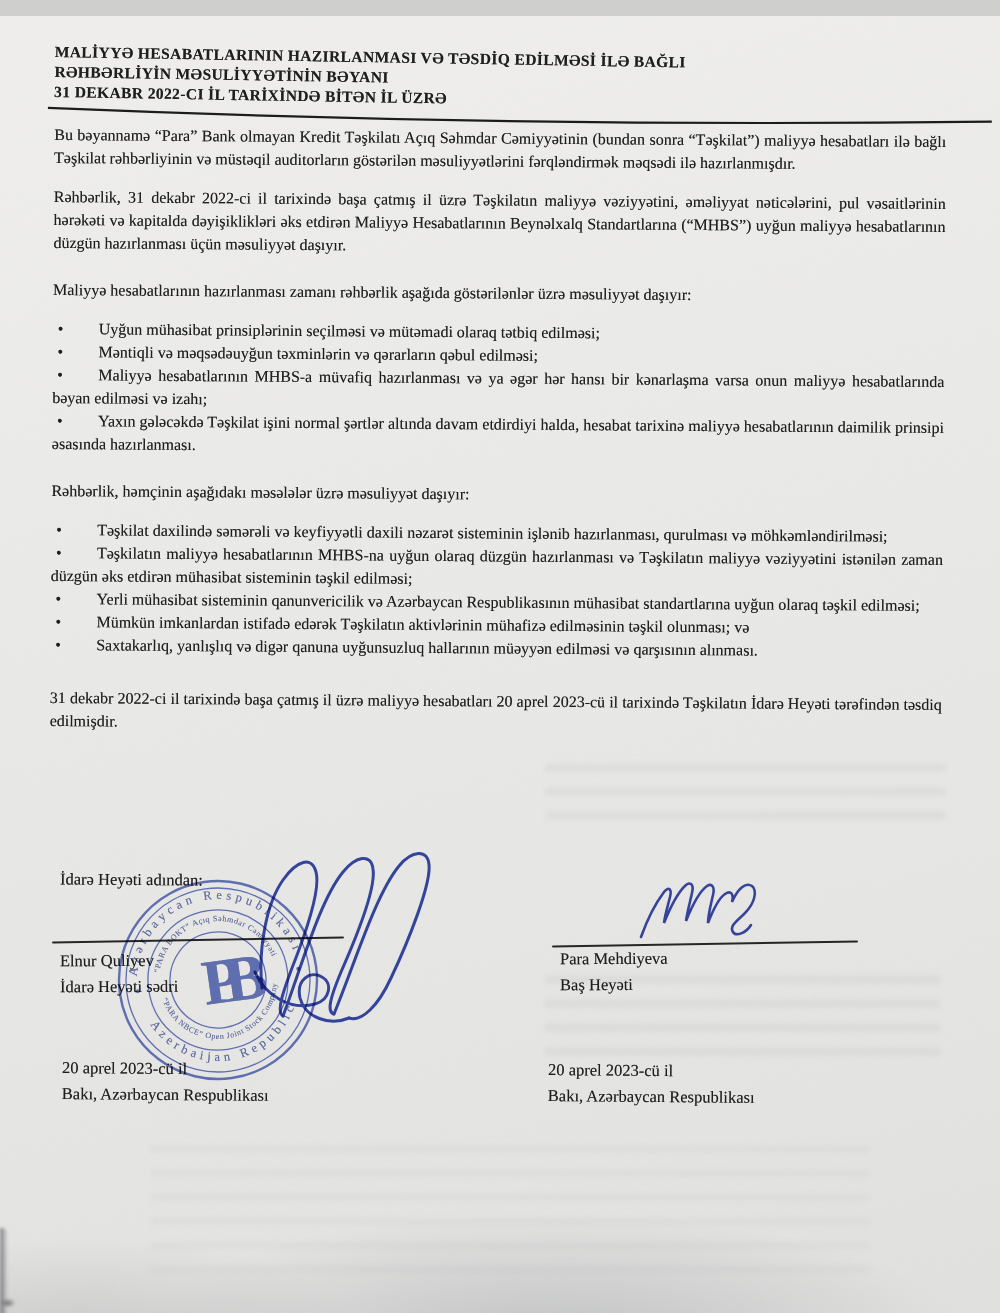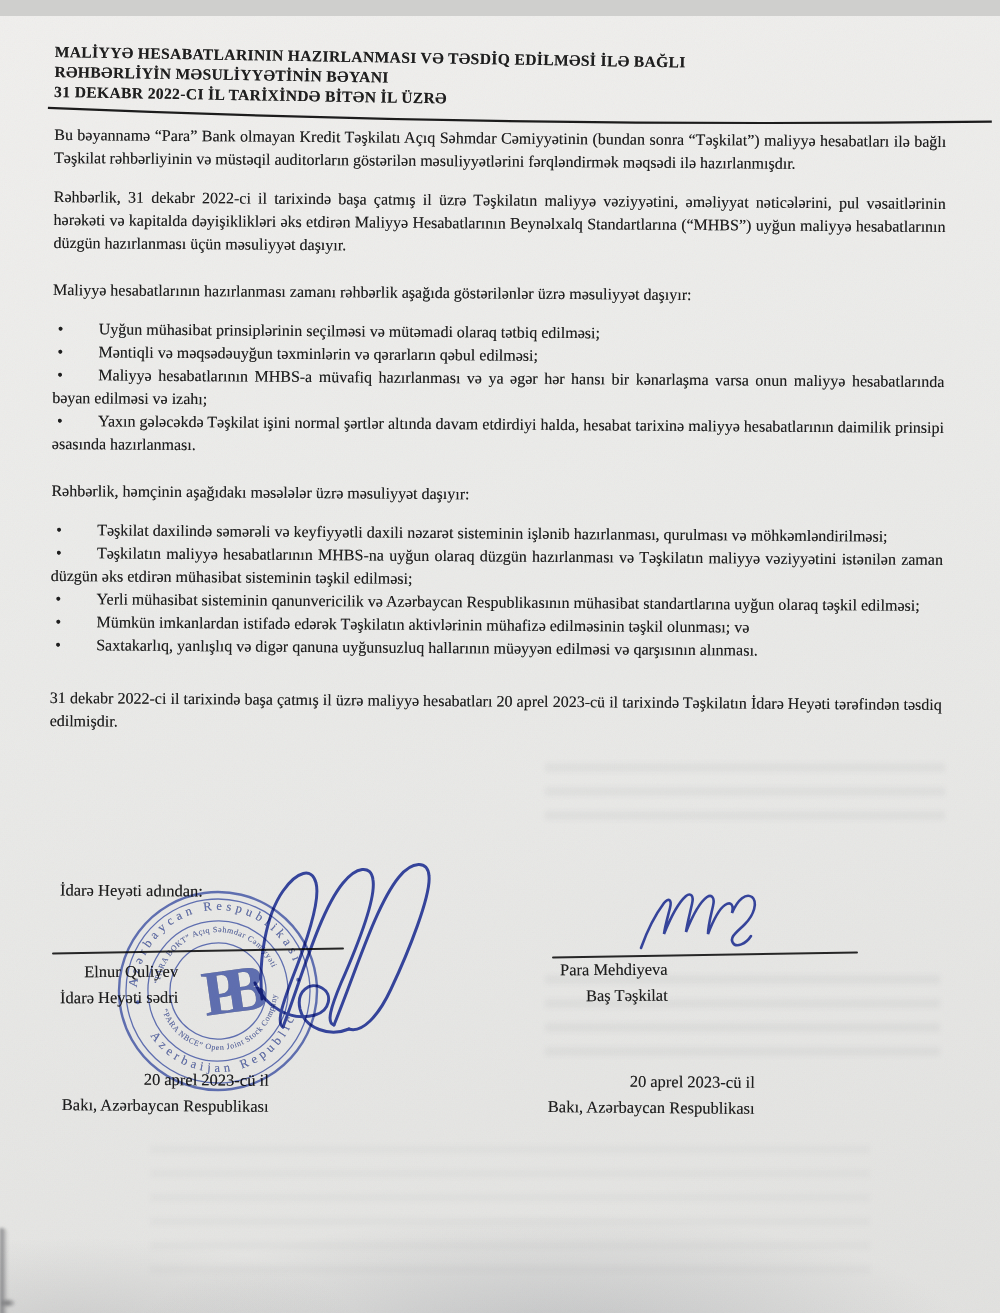--- a/index.html
+++ b/index.html
@@ -39,22 +39,22 @@
     margin-bottom:2px;white-space:nowrap;
   }
   .title-underline{display:block;margin:1px 0 0 -8px;}
   p.doc{font-size:16px;line-height:23px;text-align:justify;margin:0 0 16px 0;}
   p.mb24{margin-bottom:24px;}
   .bullets{font-size:16px;line-height:23px;margin:0 0 24px 0;}
   .bullets.mb30{margin-bottom:30px;}
   .bullet{text-align:justify;}
   .bullet .dot{display:inline-block;width:46px;padding-left:5px;box-sizing:border-box;}
 
-  .sig-area{position:absolute;left:0;top:15px;width:1000px;height:1019px;
-    font-size:16.5px;text-shadow:0 0 .6px rgba(20,20,20,.5);text-align:right;}
+  .sig-area{position:absolute;left:0;top:4px;width:1000px;height:1019px;
+    font-size:16.5px;text-shadow:0 0 .6px rgba(20,20,20,.5);}
   .on-behalf{position:absolute;left:60px;top:850px;transform:rotate(.4deg);}
   .sig-line{position:absolute;height:2px;background:#262626;border-radius:1px;}
   .sig-line.left{left:52px;top:919px;width:292px;transform:rotate(-1deg);}
   .sig-line.right{left:552px;top:923px;width:306px;transform:rotate(-.95deg);}
   .sig-names{position:absolute;line-height:26px;transform:rotate(-.3deg);}
   .sig-names.left{left:60px;top:928px;}
   .sig-names.right{left:560px;top:926px;}
   .sig-dates{position:absolute;line-height:26px;transform:rotate(.5deg);}
   .sig-dates.left{left:62px;top:1036px;}
   .sig-dates.right{left:548px;top:1038px;}
@@ -121,21 +121,21 @@
 
     <div class="sig-line left"></div>
     <div class="sig-line right"></div>
 
     <div class="sig-names left">
       <div>Elnur Quliyev</div>
       <div>İdarə Heyəti sədri</div>
     </div>
     <div class="sig-names right">
       <div>Para Mehdiyeva</div>
-      <div>Baş Təşkilat</div>
+      <div>Baş Heyəti</div>
     </div>
 
     <div class="sig-dates left">
       <div>20 aprel 2023-cü il</div>
       <div>Bakı, Azərbaycan Respublikası</div>
     </div>
     <div class="sig-dates right">
       <div>20 aprel 2023-cü il</div>
       <div>Bakı, Azərbaycan Respublikası</div>
     </div>

